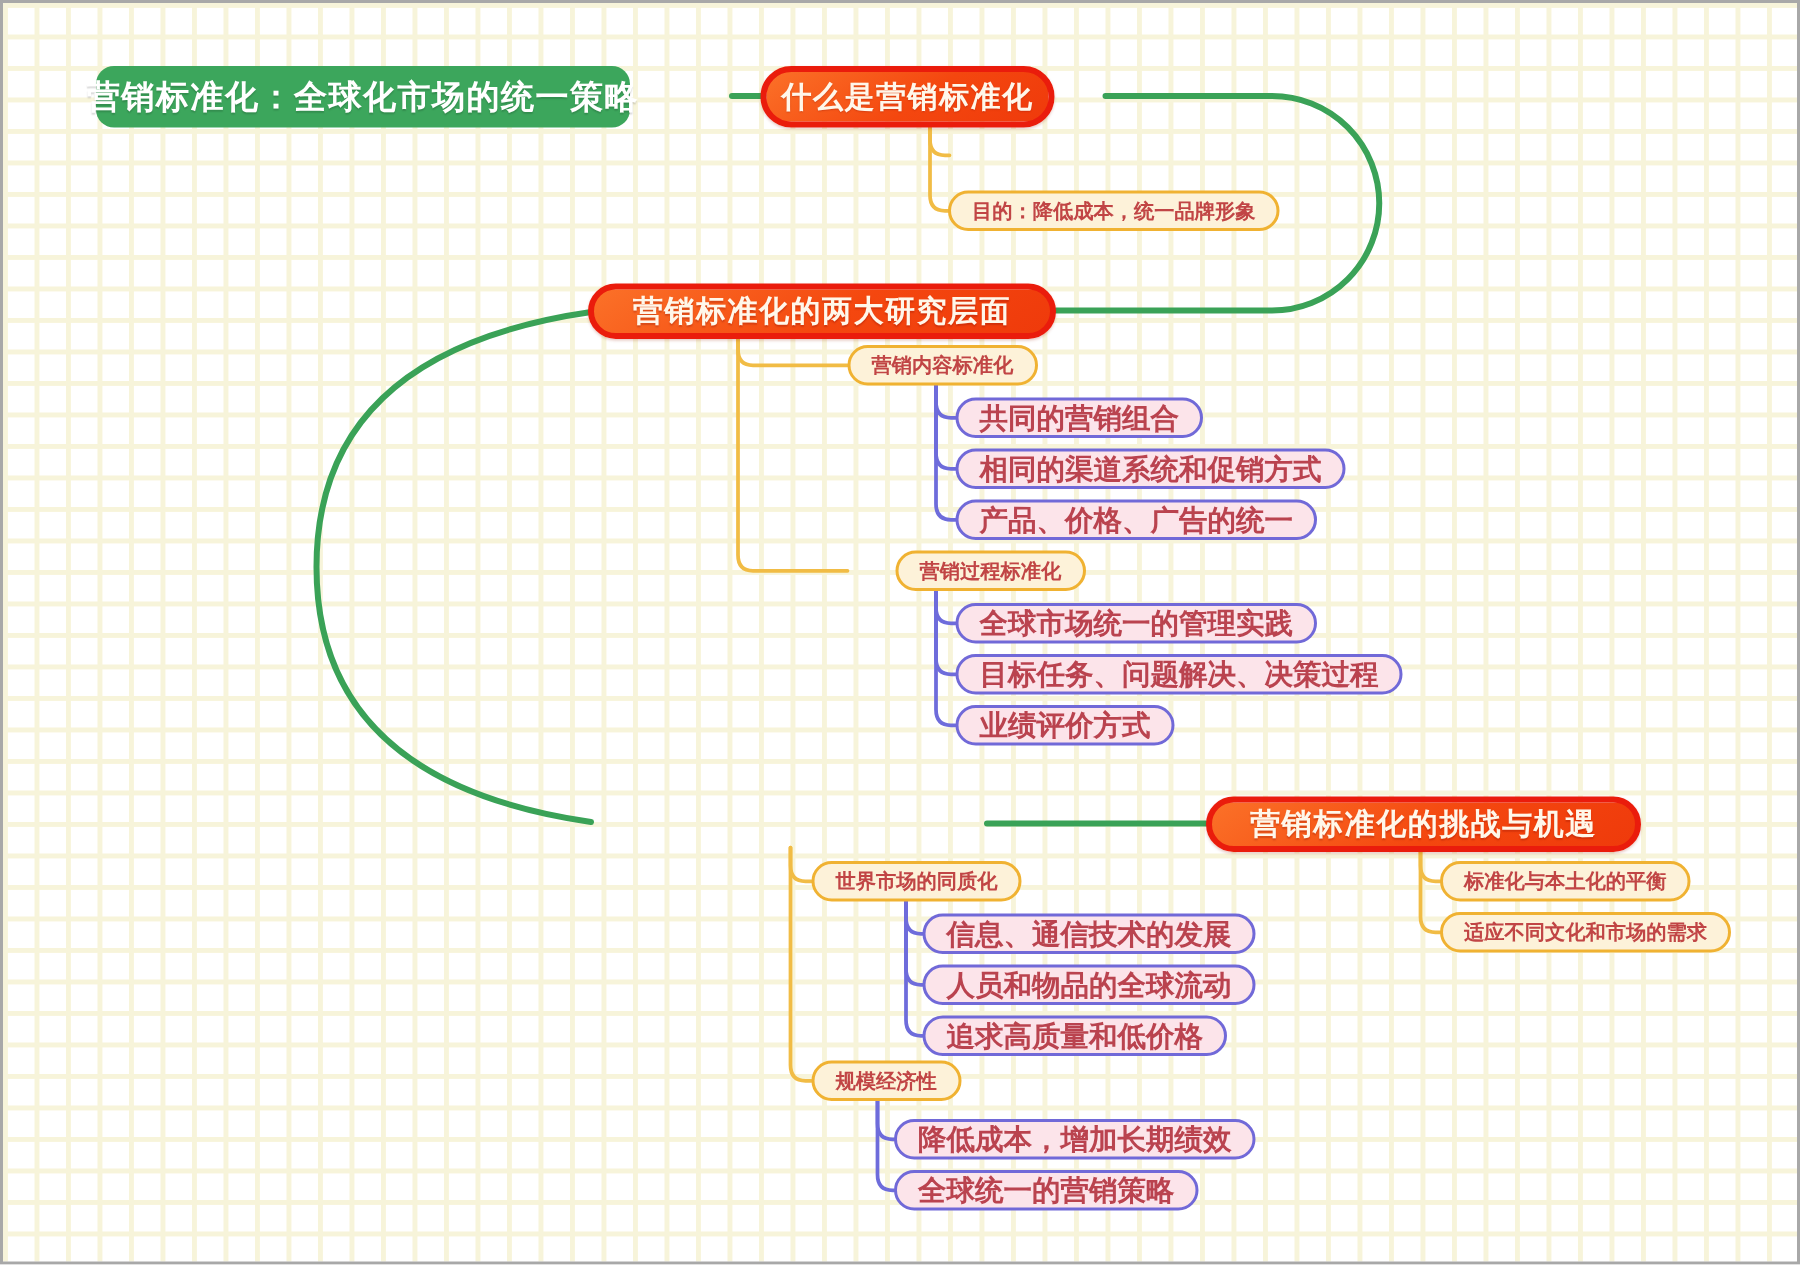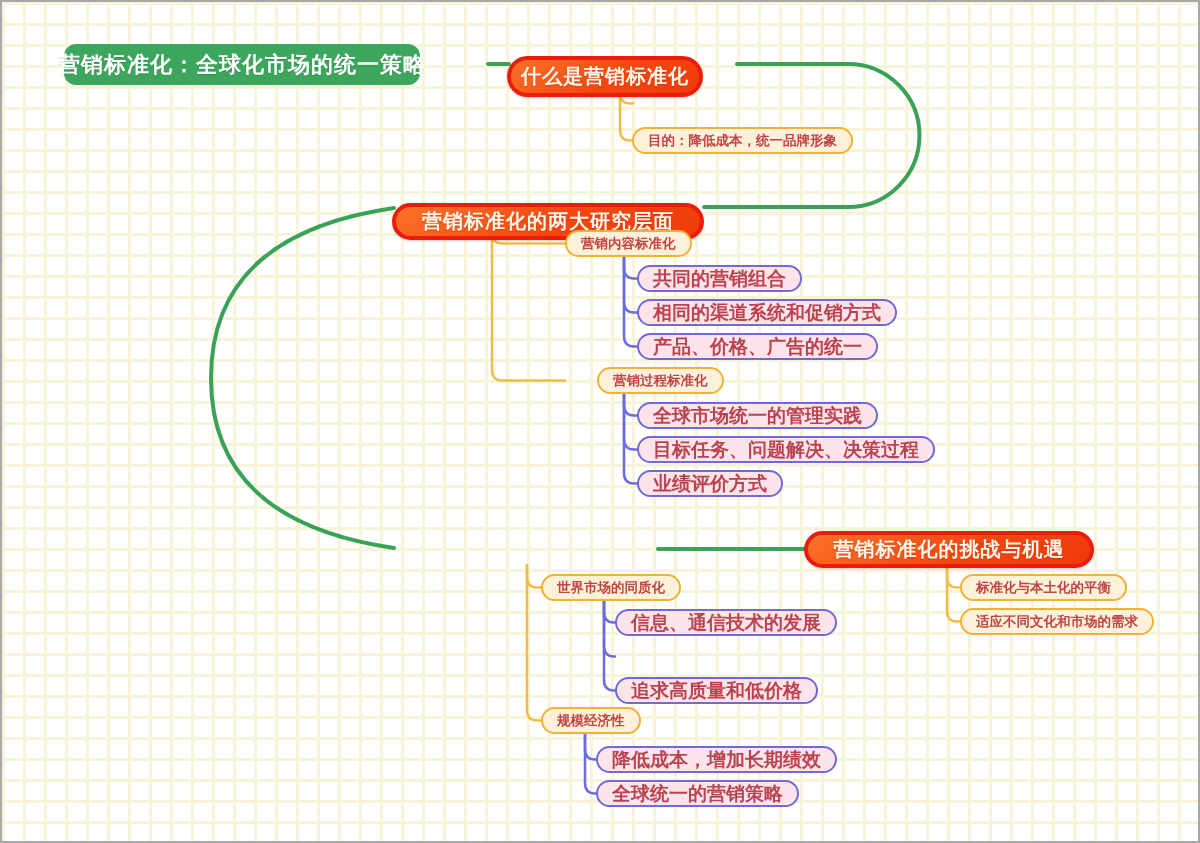--- a/index.html
+++ b/index.html
@@ -101,35 +101,36 @@
       <path d="M602 598 V610 Q602 620.5 612 620.5 H613"></path>
       <path d="M602 598 V644 Q602 654.5 612 654.5 H613"></path>
       <path d="M602 598 V678 Q602 688.5 612 688.5 H613"></path>
       <path d="M583 731 V747 Q583 757.5 593 757.5 H594"></path>
       <path d="M583 731 V781 Q583 791.5 593 791.5 H594"></path>
     </g>
   </svg>
 
   <div class="node root" style="left:62px;top:42px;width:356px;height:41px;">营销标准化：全球化市场的统一策略</div>
 
-  <div class="node branch" style="left:505px;top:54px;width:196px;height:41px;">什么是营销标准化</div>
+  <div class="node branch" style="left:505px;top:42px;width:196px;height:41px;">什么是营销标准化</div>
   <div class="node t2" style="left:630px;top:125px;">目的：降低成本，统一品牌形象</div>
 
-  <div class="node branch" style="left:390px;top:187px;width:312px;height:37px;margin-top:14px;">营销标准化的两大研究层面</div>
+  <div class="node branch" style="left:390px;top:187px;width:312px;height:37px;">营销标准化的两大研究层面</div>
   <div class="node t2" style="left:563px;top:228px;">营销内容标准化</div>
   <div class="node t3" style="left:635px;top:263px;">共同的营销组合</div>
   <div class="node t3" style="left:635px;top:331px;">产品、价格、广告的统一</div>
   <div class="node t3" style="left:635px;top:297px;">相同的渠道系统和促销方式</div>
   <div class="node t2" style="left:595px;top:365px;">营销过程标准化</div>
   <div class="node t3" style="left:635px;top:400px;">全球市场统一的管理实践</div>
   <div class="node t3" style="left:635px;top:434px;">目标任务、问题解决、决策过程</div>
   <div class="node t3" style="left:635px;top:468px;">业绩评价方式</div>
 
   <div class="node t2" style="left:539px;top:572px;">世界市场的同质化</div>
   <div class="node t3" style="left:613px;top:607px;">信息、通信技术的发展</div>
+  <div class="node t3" style="left:613px;top:641px;">人员和物品的全球流动</div>
   <div class="node t3" style="left:613px;top:675px;">追求高质量和低价格</div>
   <div class="node t2" style="left:539px;top:705px;">规模经济性</div>
   <div class="node t3" style="left:594px;top:744px;">降低成本，增加长期绩效</div>
   <div class="node t3" style="left:594px;top:778px;">全球统一的营销策略</div>
 
   <div class="node branch" style="left:802px;top:529px;width:290px;height:37px;">营销标准化的挑战与机遇</div>
   <div class="node t2" style="left:958px;top:572px;">标准化与本土化的平衡</div>
   <div class="node t2" style="left:958px;top:606px;">适应不同文化和市场的需求</div>
 
 </div>

